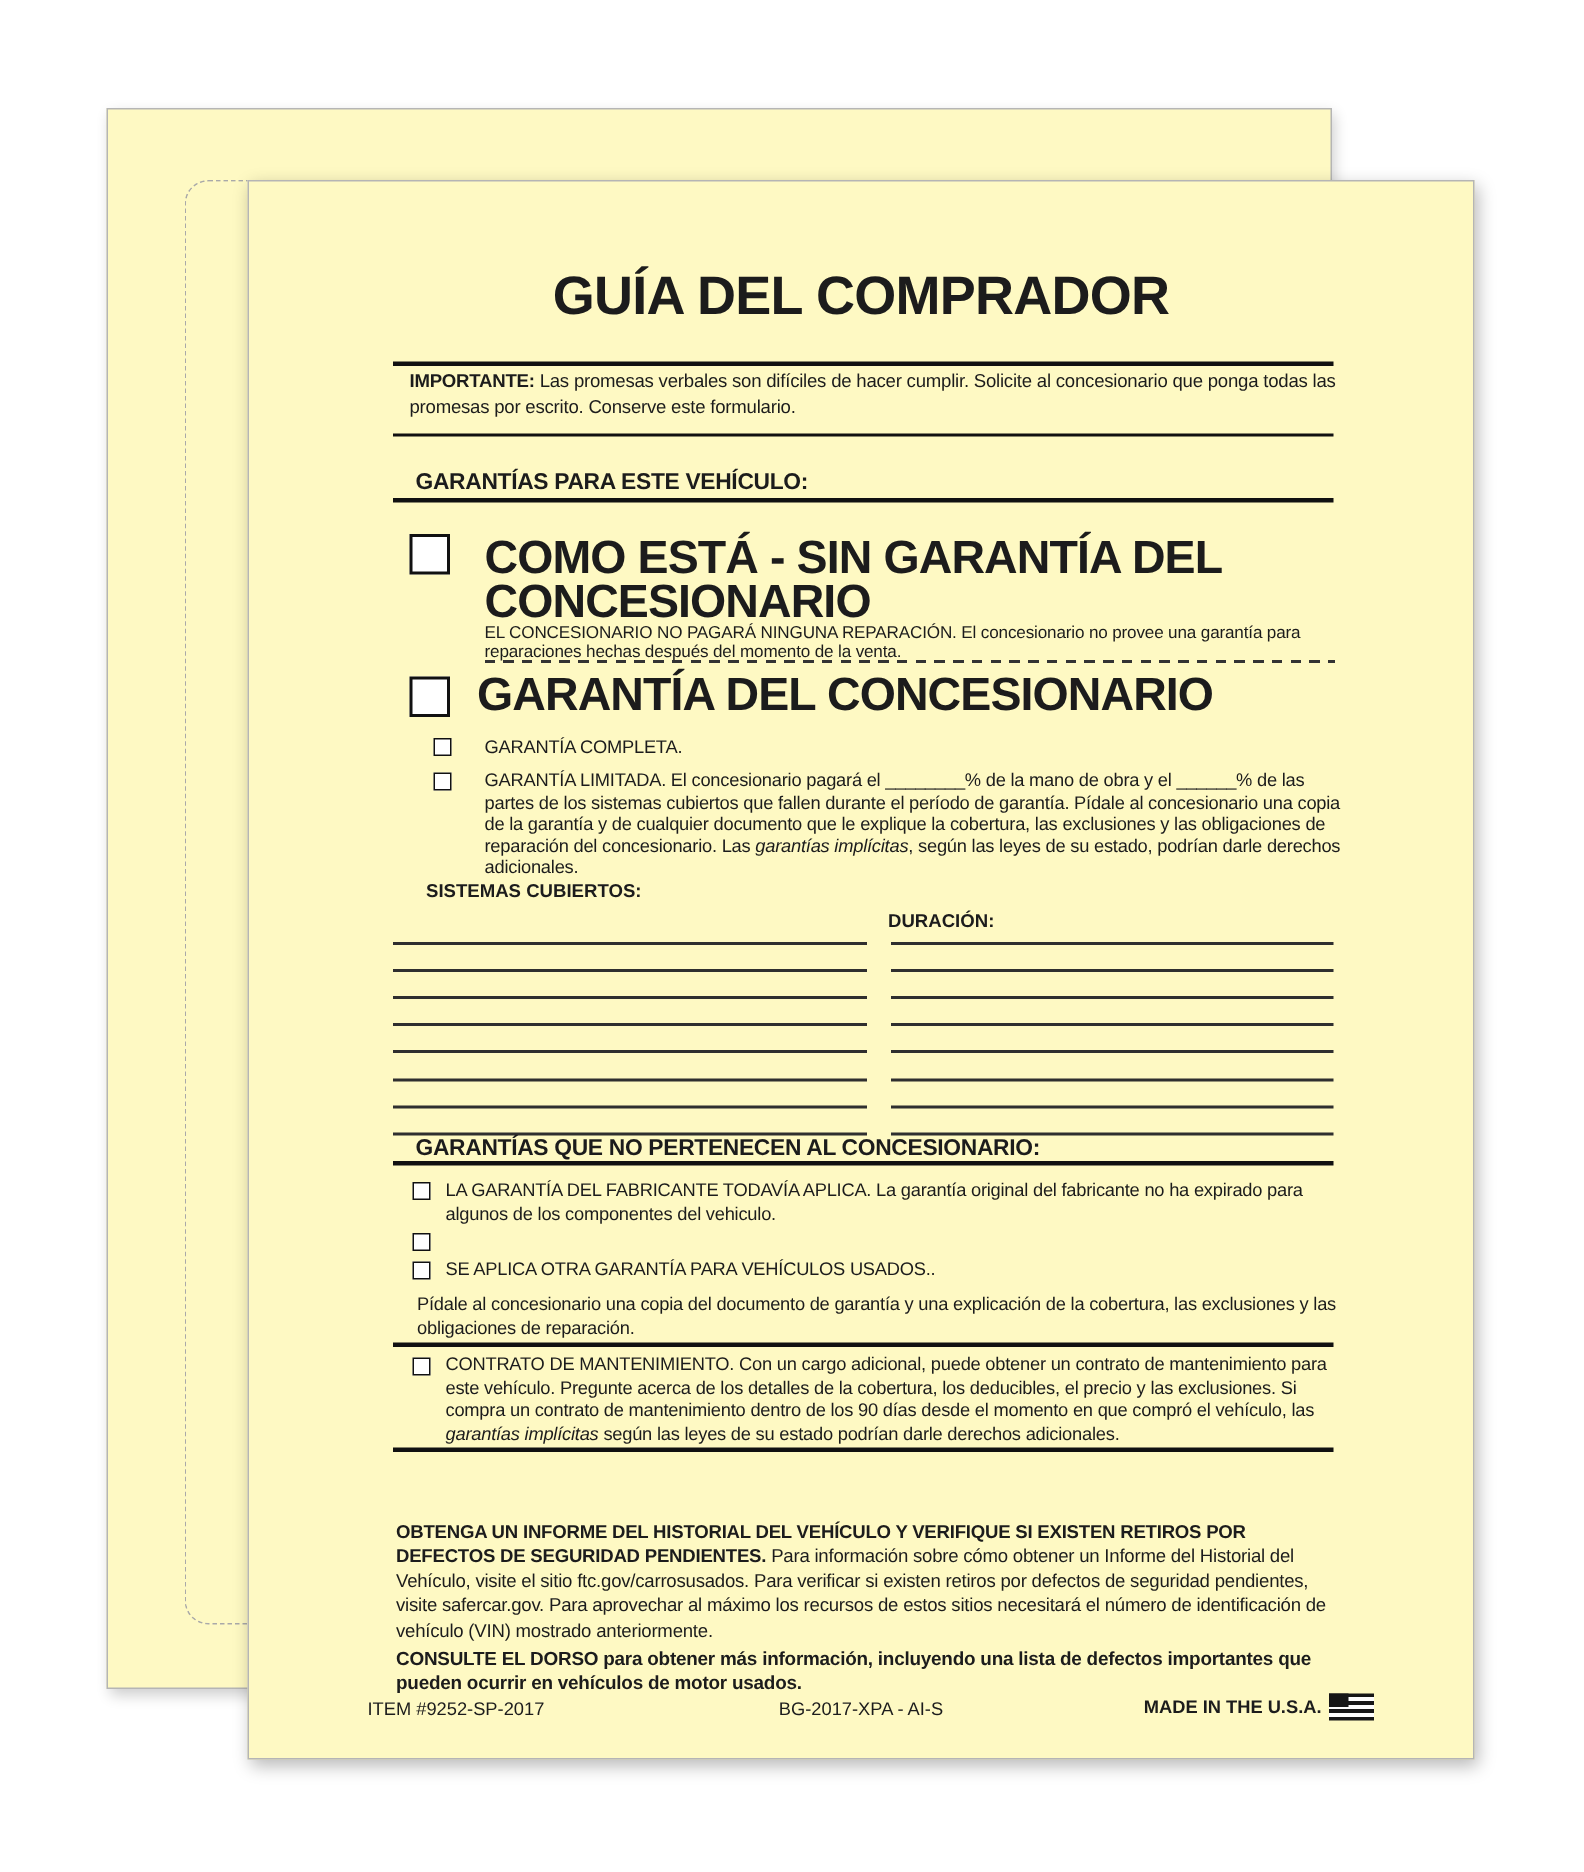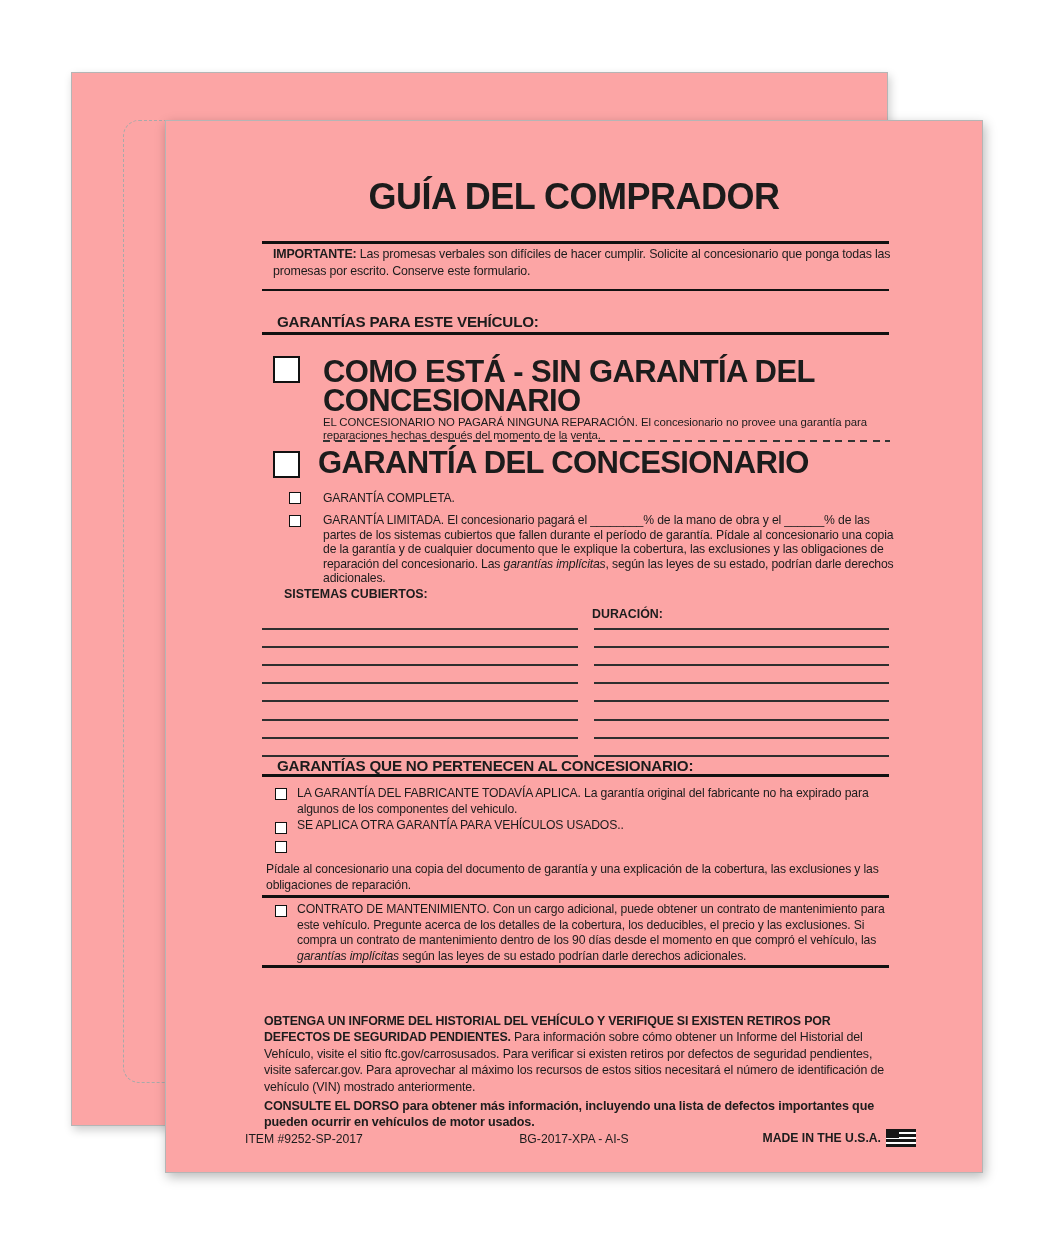--- a/index.html
+++ b/index.html
@@ -1,21 +1,21 @@
 <!DOCTYPE html>
 <html><head>
 <meta charset="utf-8">
 <style>
   html,body{margin:0;padding:0;}
   body{
     width:1056px;height:1248px;background:#ffffff;position:relative;overflow:hidden;
     font-family:"Liberation Sans","DejaVu Sans",sans-serif;color:#1c1c1c;
     -webkit-font-smoothing:antialiased;
   }
-  .page{position:absolute;background:#fca5a5;border:1px solid #b5b5b5;box-sizing:border-box;}
+  .page{position:absolute;background:#fef9c3;border:1px solid #b5b5b5;box-sizing:border-box;}
   .page.back{left:71px;top:72px;width:817px;height:1054px;box-shadow:2px 4px 9px rgba(0,0,0,.20);}
   .page.front{left:165px;top:120px;width:818px;height:1053px;box-shadow:2px 4px 11px rgba(0,0,0,.28);}
   .perforation{
     position:absolute;left:51px;top:47px;width:430px;height:963px;
     border:1.5px dashed #a9a9a9;border-radius:16px;box-sizing:border-box;
   }
   .abs{position:absolute;box-sizing:border-box;}
   .rule{position:absolute;background:#111;left:96px;width:627px;}
   .title{
     left:0;top:56px;width:100%;text-align:center;
@@ -108,23 +108,23 @@
 
   <div class="abs secheading" style="left:111px;top:636px;">GARANTÍAS QUE NO PERTENECEN AL CONCESIONARIO:</div>
   <div class="rule" style="top:653px;height:3px;"></div>
 
   <div class="abs smallbox" style="left:109px;top:667px;"></div>
   <div class="abs txt" style="left:131px;top:664px;width:594px;">LA GARANTÍA DEL FABRICANTE TODAVÍA APLICA. La garantía original del fabricante no ha expirado para algunos de los componentes del vehiculo.</div>
 
   <div class="abs smallbox" style="left:109px;top:701px;"></div>
 
   <div class="abs smallbox" style="left:109px;top:720px;"></div>
-  <div class="abs txt" style="left:131px;top:696px;width:594px;">SE APLICA OTRA GARANTÍA PARA VEHÍCULOS USADOS..</div>
+  <div class="abs txt" style="left:131px;top:717px;width:594px;">SE APLICA OTRA GARANTÍA PARA VEHÍCULOS USADOS..</div>
 
-  <div class="abs txt" style="left:100px;top:740px;width:625px;">Pídale al concesionario una copia del documento de garantía y una explicación de la cobertura, las exclusiones y las obligaciones de reparación.</div>
+  <div class="abs txt" style="left:112px;top:740px;width:625px;">Pídale al concesionario una copia del documento de garantía y una explicación de la cobertura, las exclusiones y las obligaciones de reparación.</div>
 
   <div class="rule" style="top:774px;height:3px;"></div>
 
   <div class="abs smallbox" style="left:109px;top:784px;"></div>
   <div class="abs txt" style="left:131px;top:781px;width:594px;line-height:15.6px;"><span>CONTRATO DE MANTENIMIENTO. Con un cargo adicional, puede obtener un contrato de mantenimiento para este vehículo. Pregunte acerca de los detalles de la cobertura, los deducibles, el precio y las exclusiones. Si compra un contrato de mantenimiento dentro de los 90 días desde el momento en que compró el vehículo, las </span><i>garantías implícitas</i> <span>según las leyes de su estado podrían darle derechos adicionales.</span></div>
 
   <div class="rule" style="top:844px;height:3px;"></div>
 
 
   <div class="abs history" style="left:98px;top:892px;width:627px;"><span class="bold">OBTENGA UN INFORME DEL HISTORIAL DEL VEHÍCULO Y VERIFIQUE SI EXISTEN RETIROS POR DEFECTOS DE SEGURIDAD PENDIENTES.</span> <span>Para información sobre cómo obtener un Informe del Historial del Vehículo, visite el sitio ftc.gov/carrosusados. Para verificar si existen retiros por defectos de seguridad pendientes, visite safercar.gov. Para aprovechar al máximo los recursos de estos sitios necesitará el número de identificación de vehículo (VIN) mostrado anteriormente.</span></div>

